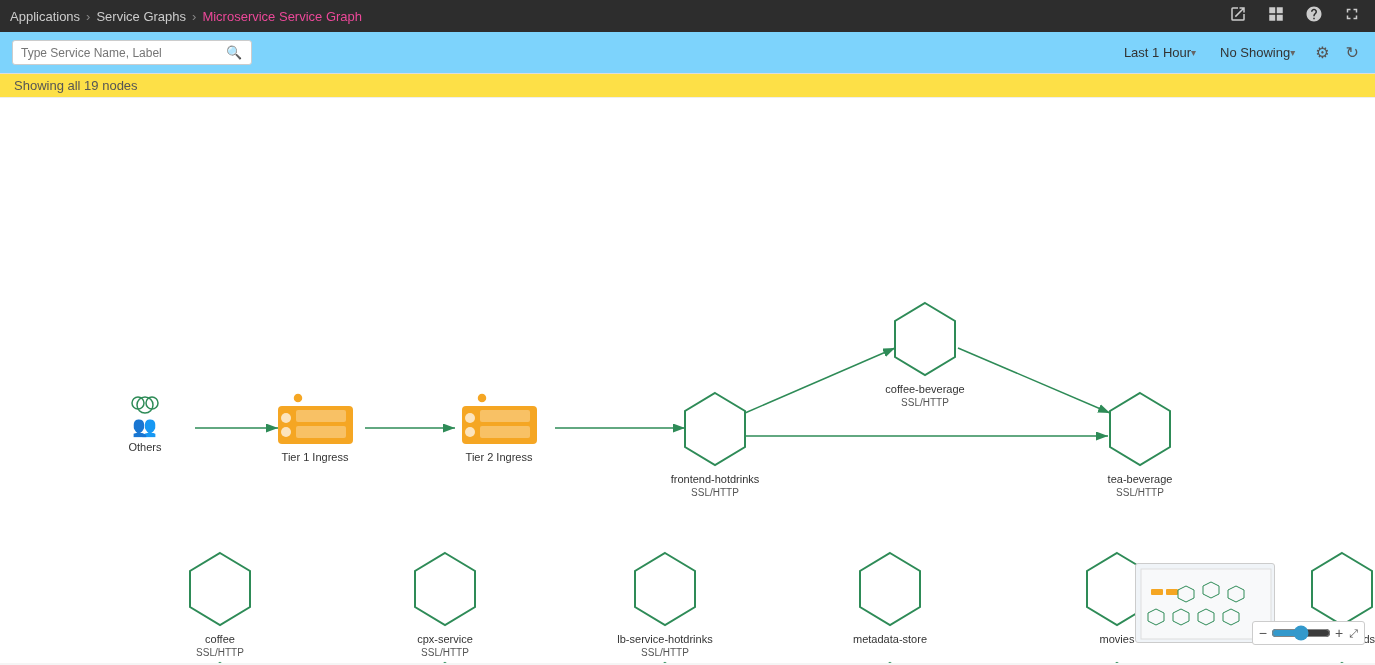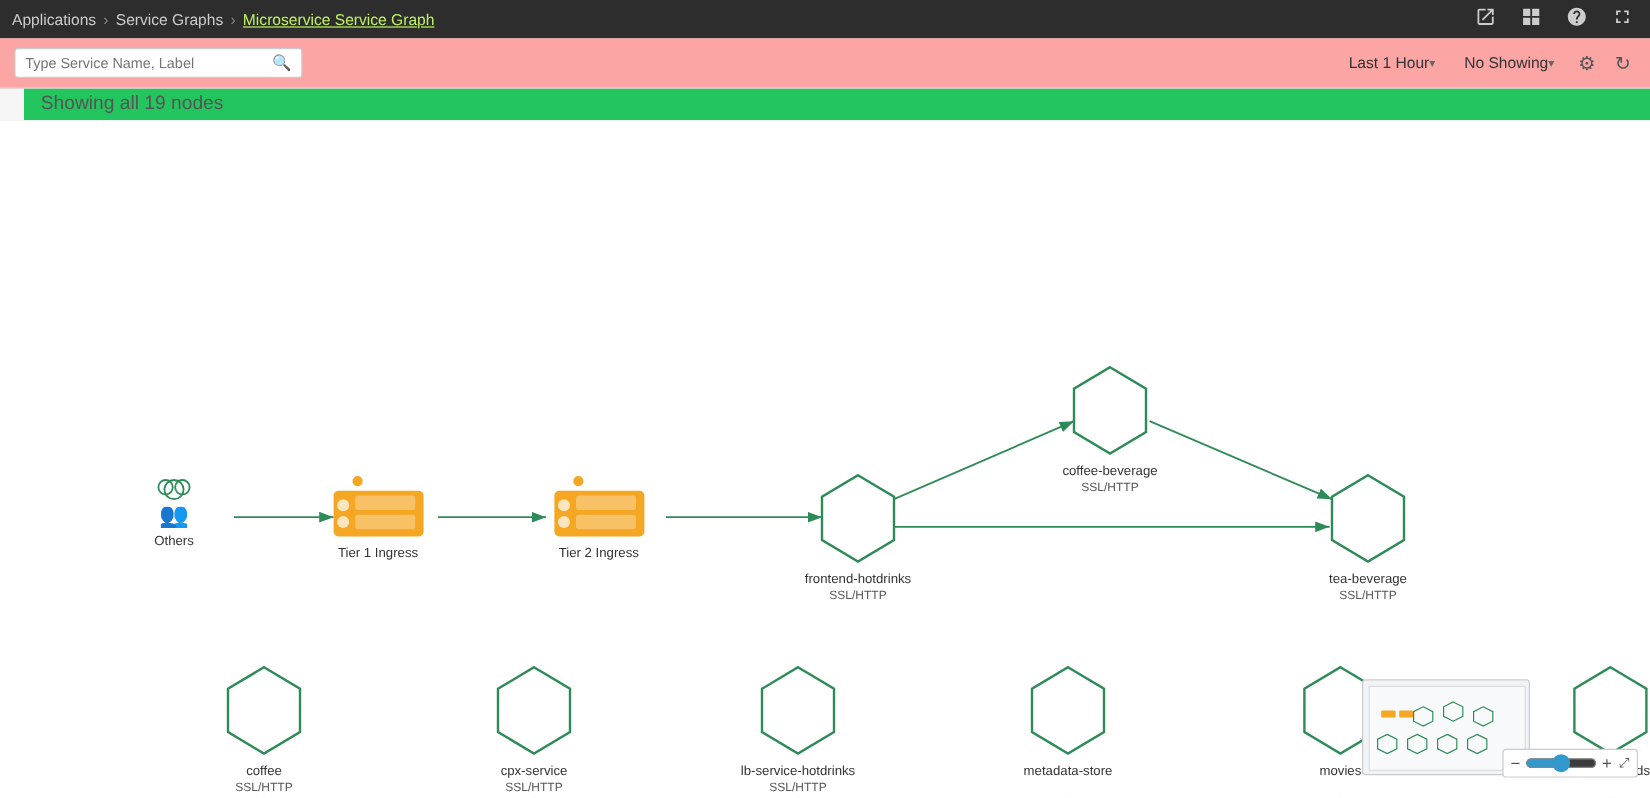--- a/index.html
+++ b/index.html
@@ -16,31 +16,31 @@
       gap: 31px;
     }
     .topbar-left {
       display: flex;
       align-items: center;
       gap: 4px;
       font-size: 13px;
       color: #ccc;
     }
     .topbar-left .chevron { color: #888; margin: 0 2px; }
-    .topbar-left .current { color: #bef264; text-decoration: underline; }
+    .topbar-left .current { color: #ec4899; }
     .topbar-right {
       display: flex;
       align-items: center;
       gap: 12px;
     }
     .topbar-right svg { width: 18px; height: 18px; fill: #ccc; }
 
     
     .toolbar {
-      background: #fca5a5;
+      background: #7dd3fc;
       height: 42px;
       display: flex;
       align-items: center;
       padding: 0 12px;
       border-bottom: 1px solid #ddd;
       justify-content: space-between;
     }
     .search-box {
       display: flex;
       align-items: center;
@@ -80,26 +80,25 @@
       background: transparent;
       border: none;
       cursor: pointer;
       padding: 4px;
       color: #555;
       font-size: 16px;
     }
 
     
     .statusbar {
-      background: #22c55e;
+      background: #fde047;
       padding: 4px 14px;
-      font-size: 16px;
+      font-size: 13px;
       color: #555;
       border-bottom: 1px solid #eee;
-      margin-left: 20px;
     }
 
     
     .graph-area {
       background: #fff;
       width: 100%;
       height: calc(665px - 32px - 42px - 26px);
       position: relative;
       overflow: hidden;
     }

